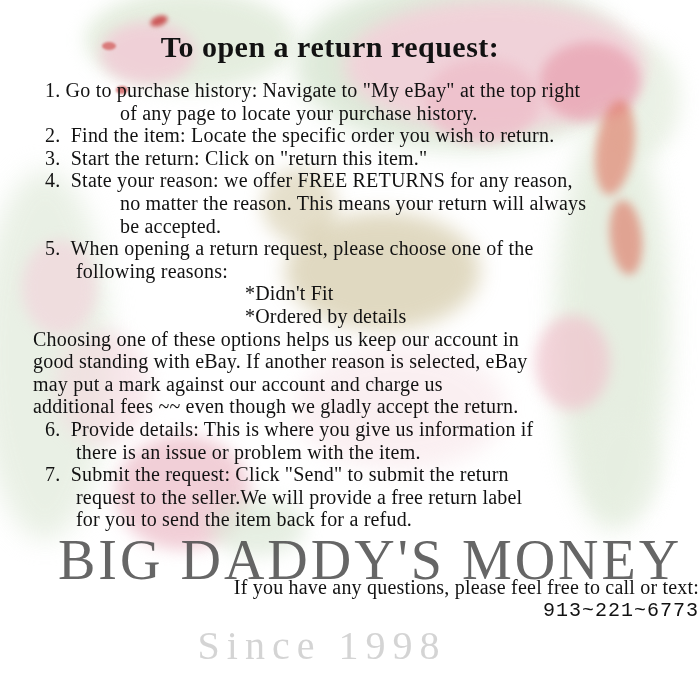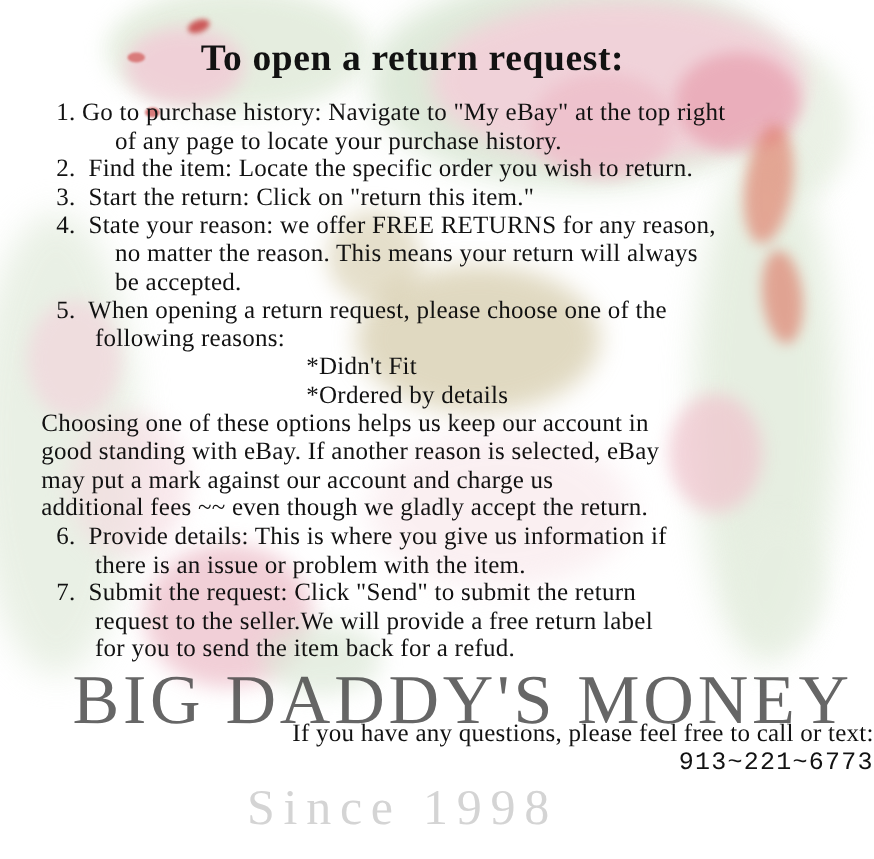--- a/index.html
+++ b/index.html
@@ -49,21 +49,21 @@
   .title {
     position:absolute; left:0; top:30px; width:660px;
     text-align:center; font-size:30px; font-weight:700; letter-spacing:.5px;
   }
   .body-lines {
     position:absolute; left:0; top:79px; width:680px;
     font-size:20px; line-height:22.6px; letter-spacing:.2px;
   }
   .body-lines > div { white-space:pre-wrap; }
   .ind-num    { padding-left:45px; }
-  .ind-cont1  { padding-left:92px; }
+  .ind-cont1  { padding-left:92px;margin-left:28px; }
   .ind-cont2  { padding-left:76px; }
   .ind-para   { padding-left:33px; }
   .ind-reason { padding-left:245px; }
   .footer {
     position:absolute; left:0; top:576px; width:699px;
     text-align:right; font-size:20px; line-height:23px; letter-spacing:.2px;
   }
   .footer .phone { letter-spacing:1px;font-family:Liberation Mono, monospace; }
 </style>
 </head>

